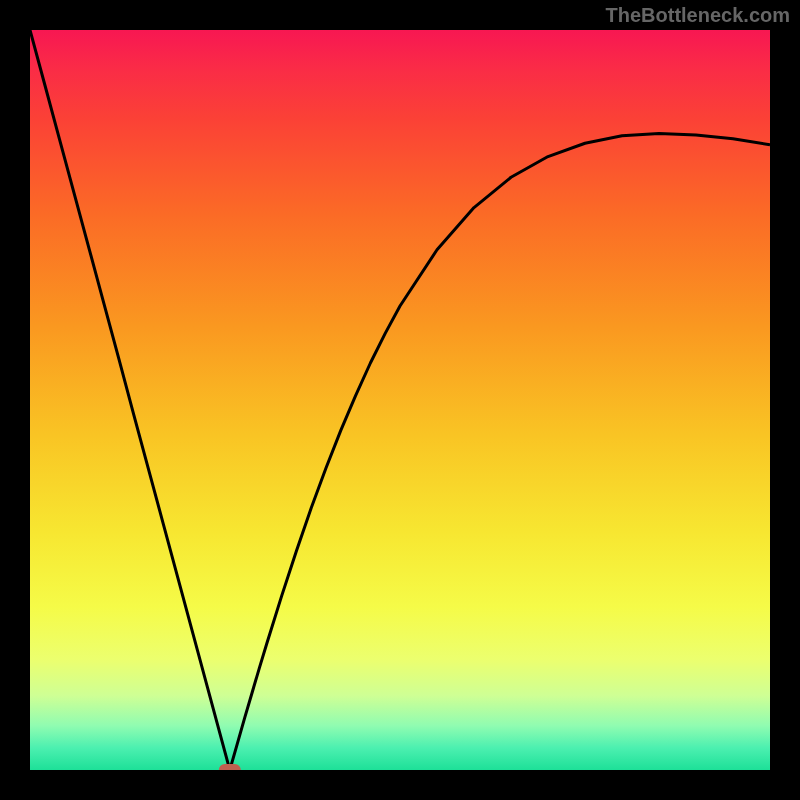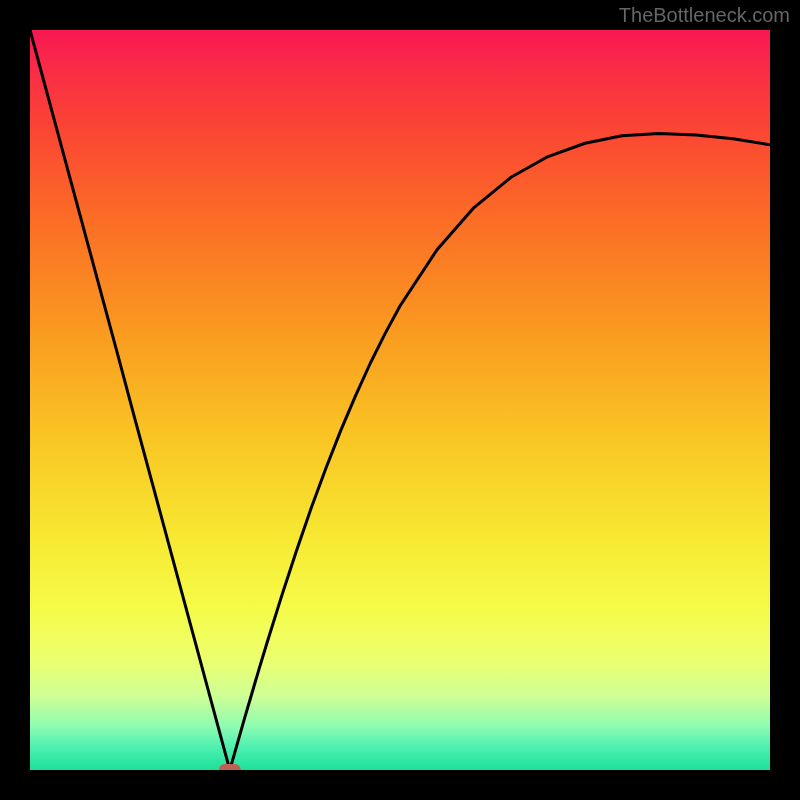--- a/index.html
+++ b/index.html
@@ -16,21 +16,21 @@
     width: 800px;
     height: 800px;
     background: #000;
   }
   .watermark {
     position: absolute;
     top: 4px;
     right: 10px;
     color: #666;
     font-size: 20px;
-    font-weight: normal;
+    font-weight: bold;
     z-index: 10;
   }
   .plot-area {
     position: absolute;
     left: 30px;
     top: 30px;
     width: 740px;
     height: 740px;
   }
   svg {

